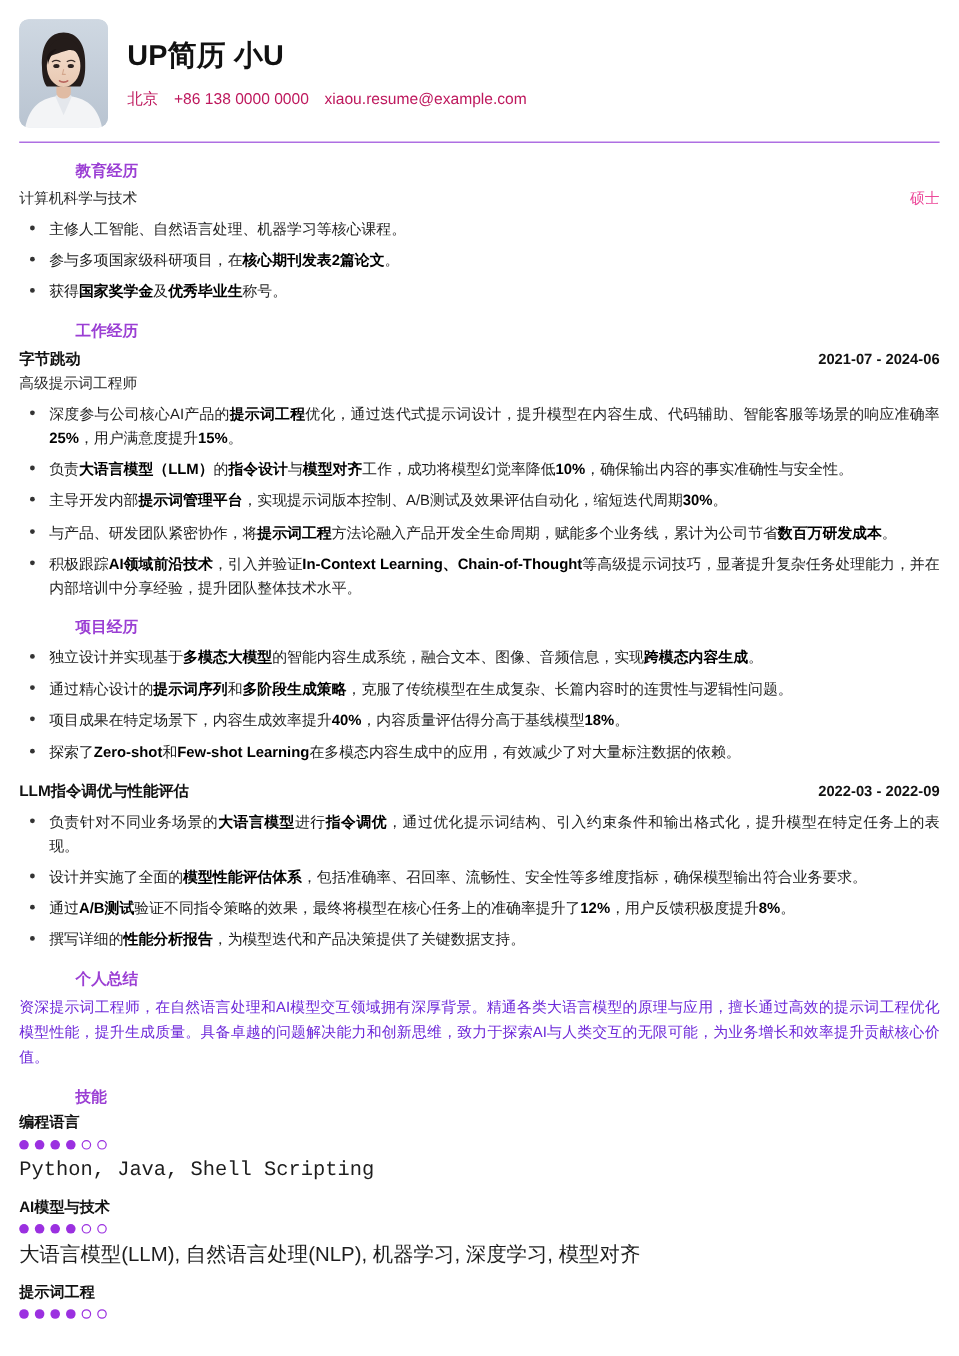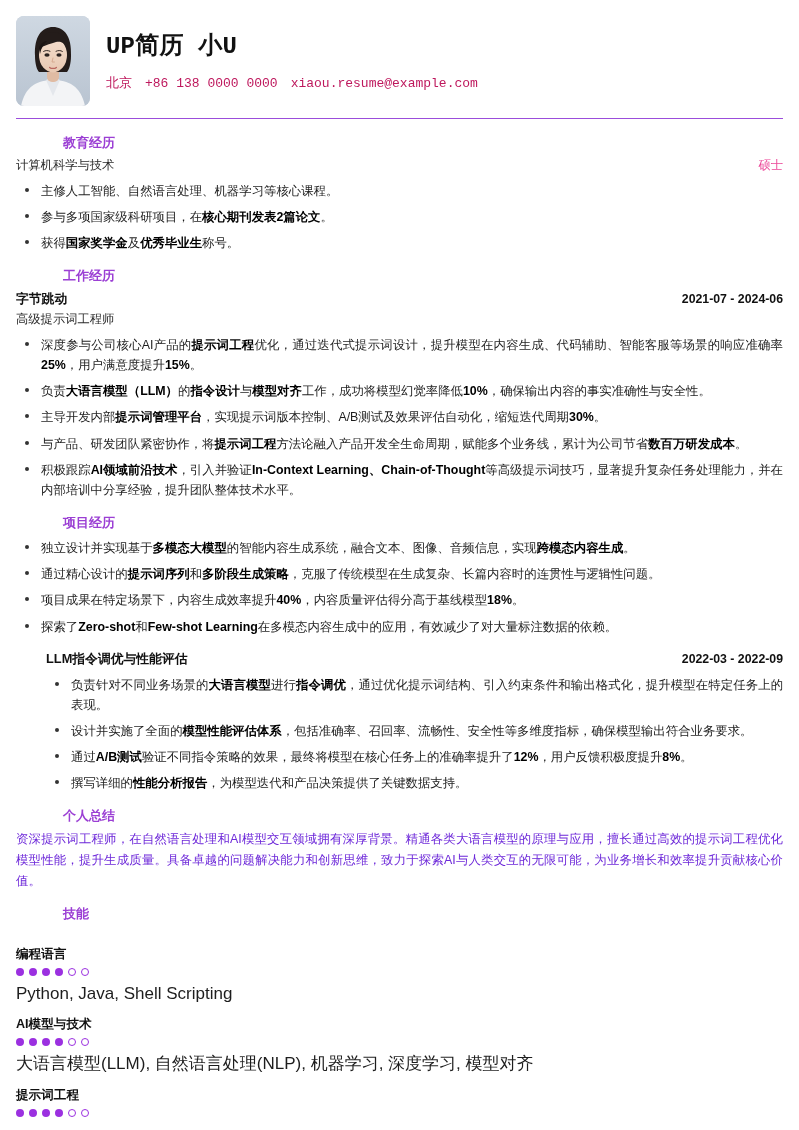--- a/index.html
+++ b/index.html
@@ -36,21 +36,20 @@
     background: #c9d2dc;
     position: relative;
   }
   .photo svg { display: block; width: 100%; height: 100%; }
   .identity {
     display: flex;
     flex-direction: column;
     justify-content: center;
     gap: 14px;
     padding-top: 4px;
-    font-family: Liberation Mono, monospace;
   }
   .name {
     font-size: 24px;
     font-weight: bold;
     letter-spacing: 0.2px;
     line-height: 1.1;
     color: #111111;
   }
   .contact {
     font-size: 13px;
@@ -70,21 +69,21 @@
   .section { margin-bottom: 13px; }
   .section-title {
     color: #9b3fd4;
     font-size: 13px;
     font-weight: bold;
     line-height: 1.5;
     margin-bottom: 2px;
     margin-left: 47px;
   }
   .entry { margin-bottom: 4px; }
-  .entry + .entry { margin-top: 11px; margin-left: 30px; }
+  .entry + .entry { margin-top: 11px; }
   .entry-row {
     display: flex;
     justify-content: space-between;
     align-items: baseline;
     gap: 12px;
     line-height: 1.65;
   }
   .entry-primary {
     font-size: 12.8px;
     font-weight: bold;
@@ -140,21 +139,21 @@
   .summary {
     font-size: 12.4px;
     line-height: 1.68;
     color: #6d28d9;
     text-align: justify;
     margin-top: 3px;
   }
 
   
   .skill { margin-top: 7px; }
-  .skill:first-of-type { margin-top: 20px; }
+  .skill:first-of-type { margin-top: 2px; font-family: Liberation Mono, monospace; }
   .skill-name {
     font-size: 12.6px;
     font-weight: bold;
     color: #111111;
     line-height: 1.6;
   }
   .dots {
     display: flex;
     gap: 5px;
     margin: 4px 0 4px 0;

